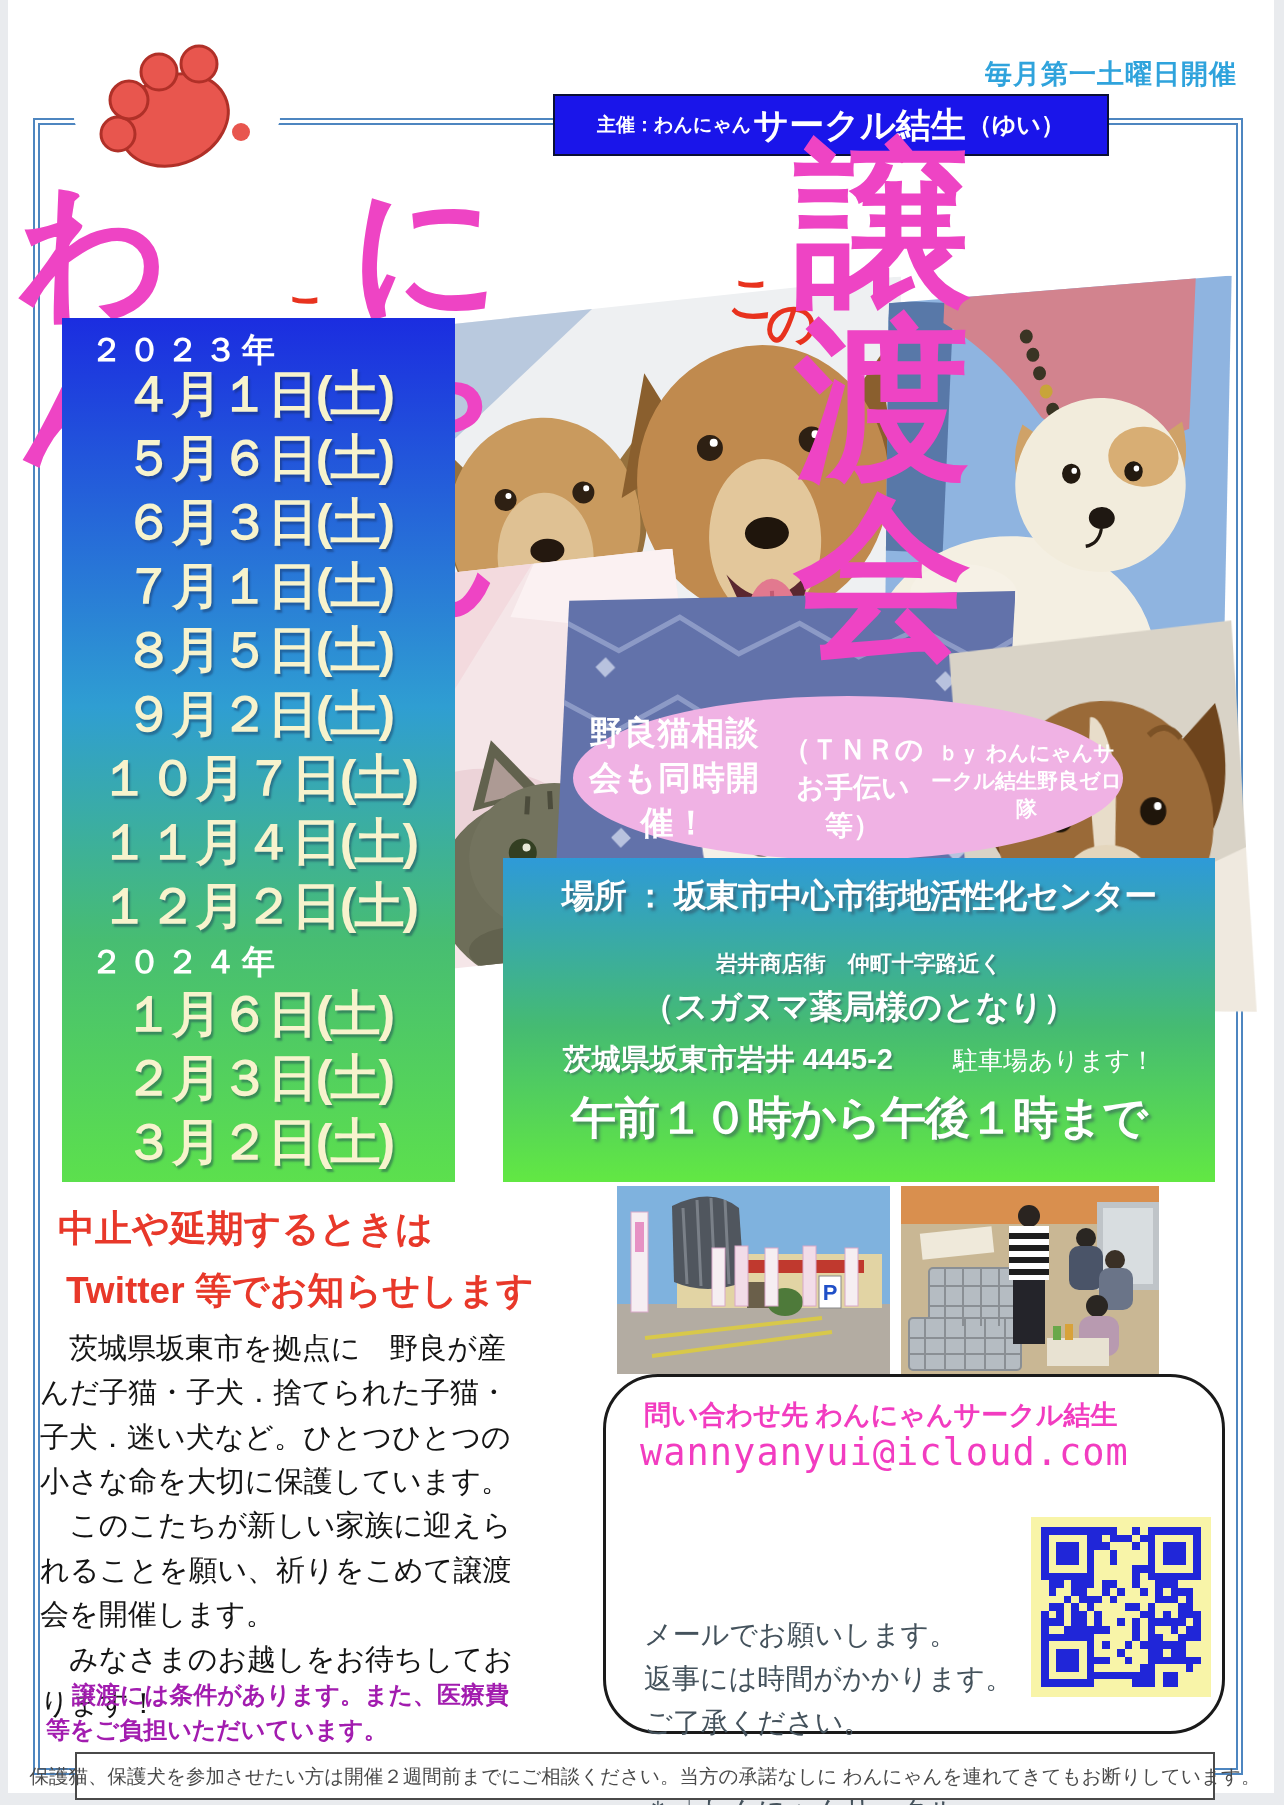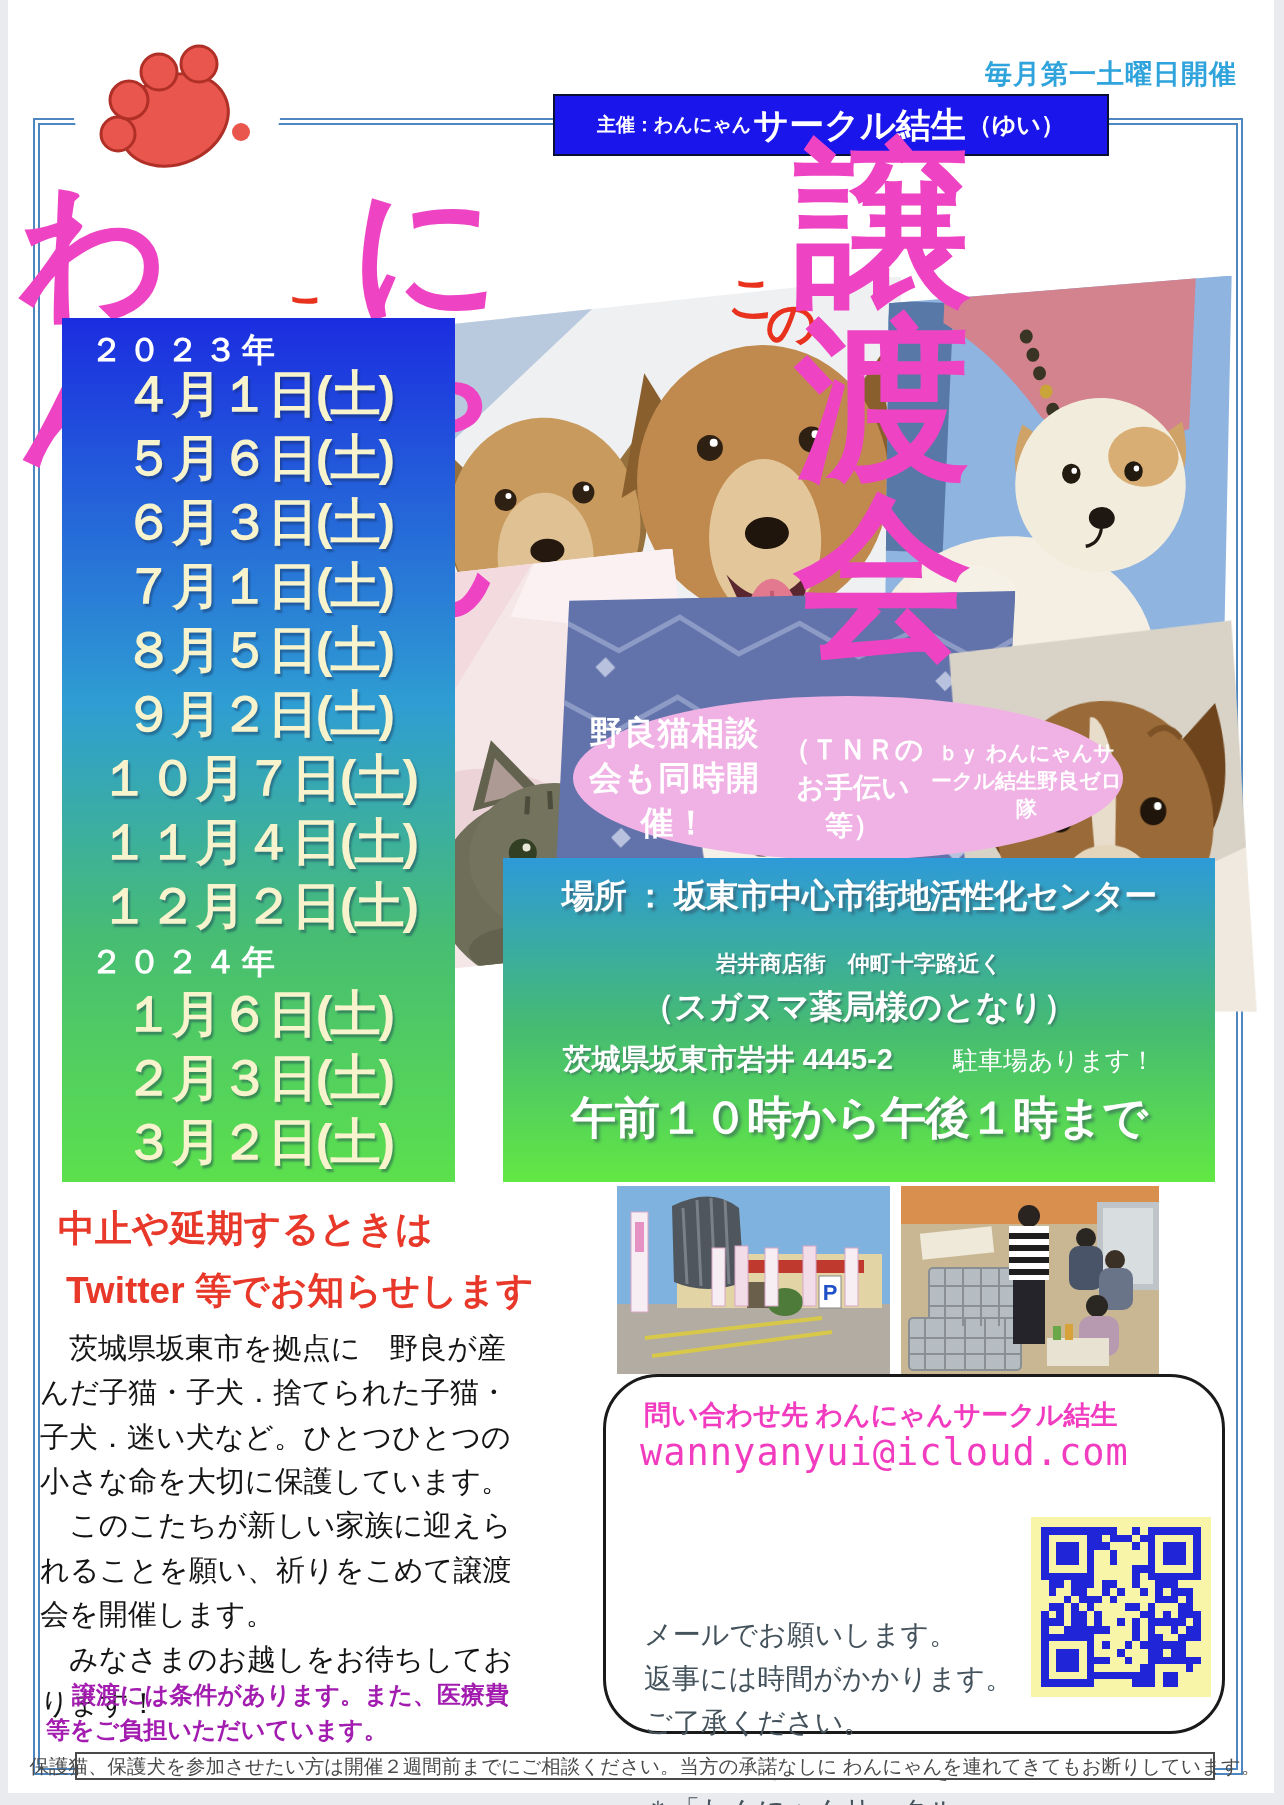--- a/index.html
+++ b/index.html
@@ -59,21 +59,21 @@
   .bodytext p{margin:0;}
   .cond{position:absolute;left:46px;top:1678px;width:482px;font-size:24px;line-height:1.45;color:#a21caf;font-weight:bold;text-indent:26px;z-index:5;}
   .ph-building{left:617px;top:1186px;width:273px;height:188px;position:absolute;z-index:4;}
   .ph-indoor{left:901px;top:1186px;width:258px;height:190px;position:absolute;z-index:4;}
   .contact{position:absolute;left:603px;top:1374px;width:622px;height:360px;background:#fff;border:3px solid #1a1a1a;border-radius:55px;z-index:7;box-sizing:border-box;}
   .contact .c-head{position:absolute;left:38px;top:20px;font-size:27px;font-weight:bold;color:#f23cc0;white-space:nowrap;}
   .contact .c-mail{position:absolute;left:34px;top:54px;font-size:37px;color:#f23cc0;font-family:"DejaVu Sans Mono",monospace;letter-spacing:1px;}
   .contact .c-notes{position:absolute;left:38px;top:104px;font-size:28px;line-height:44px;color:#44525c;white-space:pre;}
   .qr{position:absolute;left:425px;top:140px;width:180px;height:180px;background:#f8f4a8;padding:10px;box-sizing:border-box;}
   .qr svg{display:block;width:100%;height:100%;}
-  .footerbox{position:absolute;left:75px;top:1752px;width:1140px;height:28px;background:#fff;border:2px solid #4a4a4a;z-index:10;
+  .footerbox{position:absolute;left:75px;top:1752px;width:1140px;height:48px;background:#fff;border:2px solid #4a4a4a;z-index:10;
              display:flex;align-items:center;justify-content:center;font-size:19.5px;color:#4a4a4a;box-sizing:border-box;white-space:nowrap;}
 </style>
 </head>
 <body>
 
 <div class="stage">
   <div class="page-bg"></div>
   <div class="page-border"></div>
 
   <div class="top-note">毎月第一土曜日開催</div>

